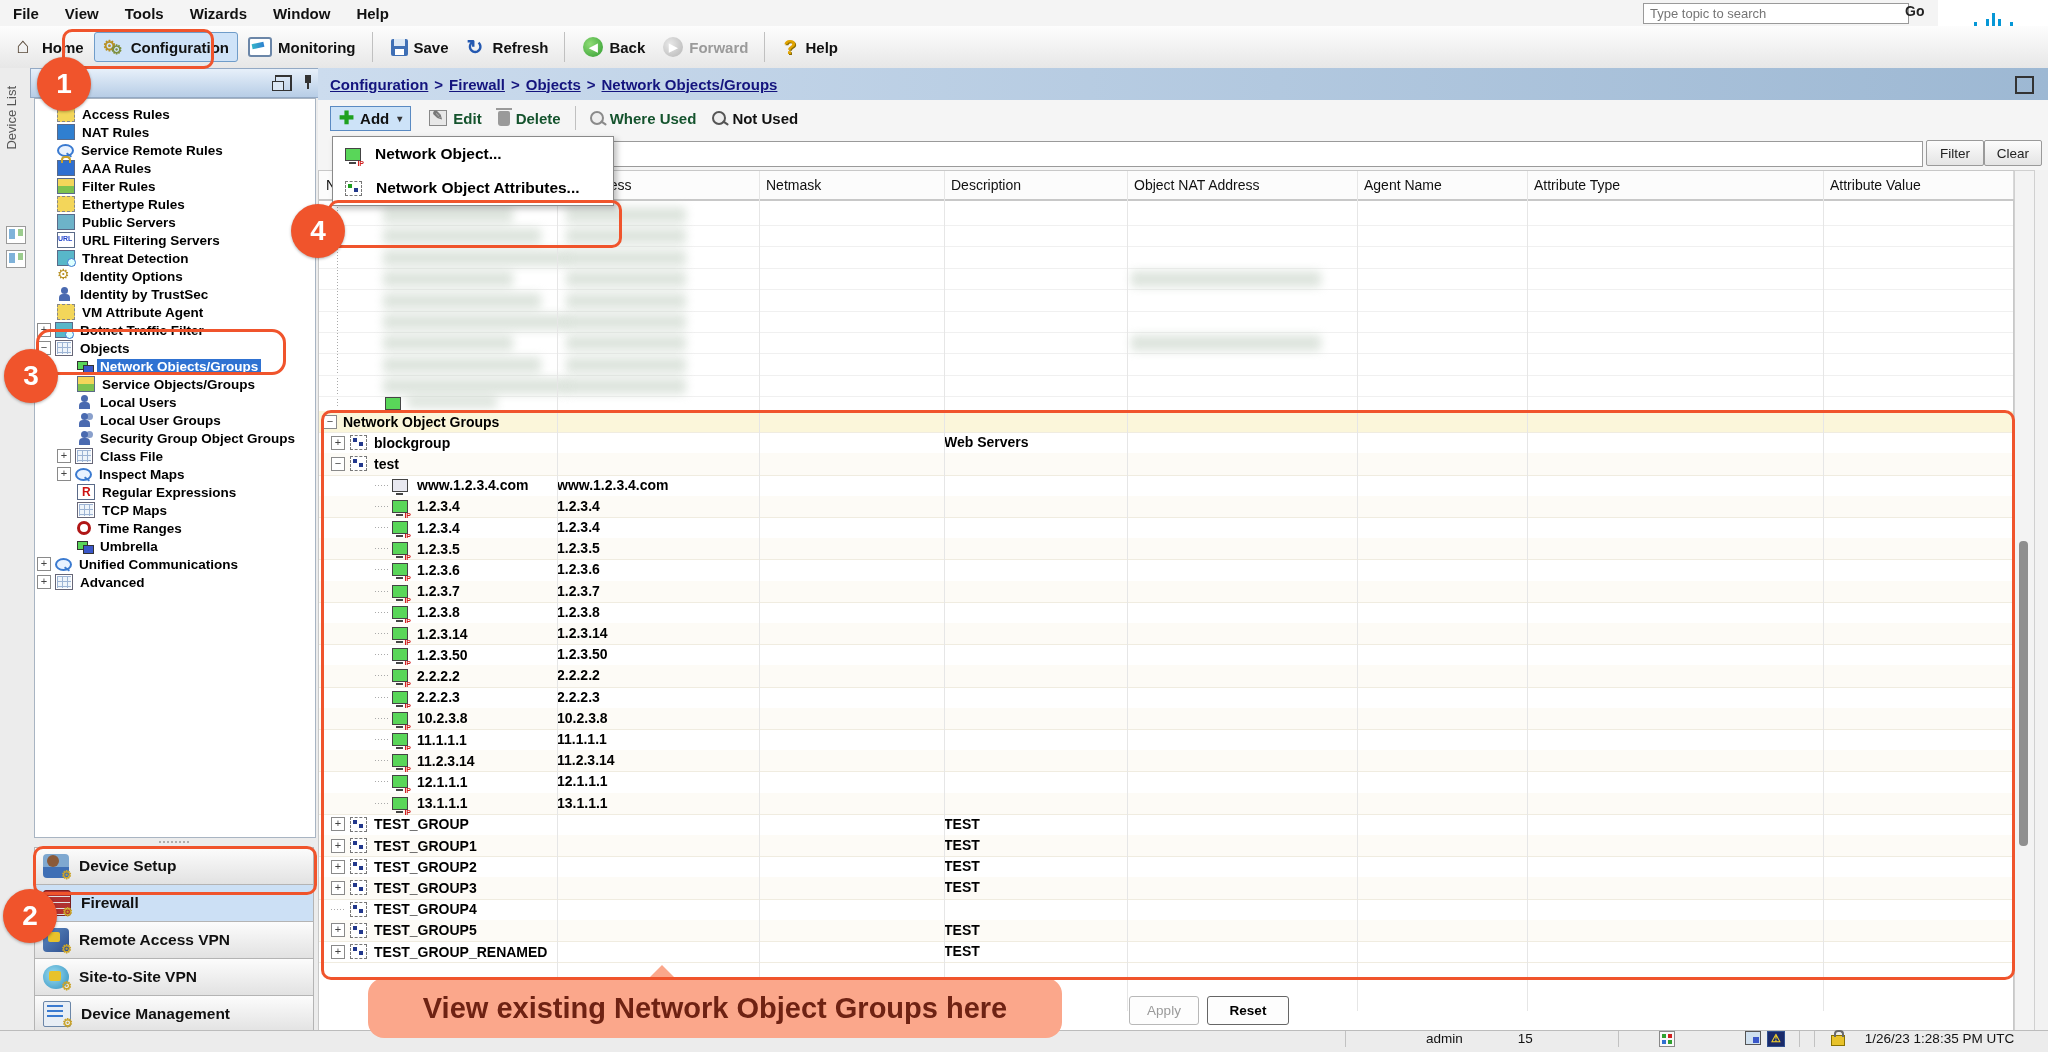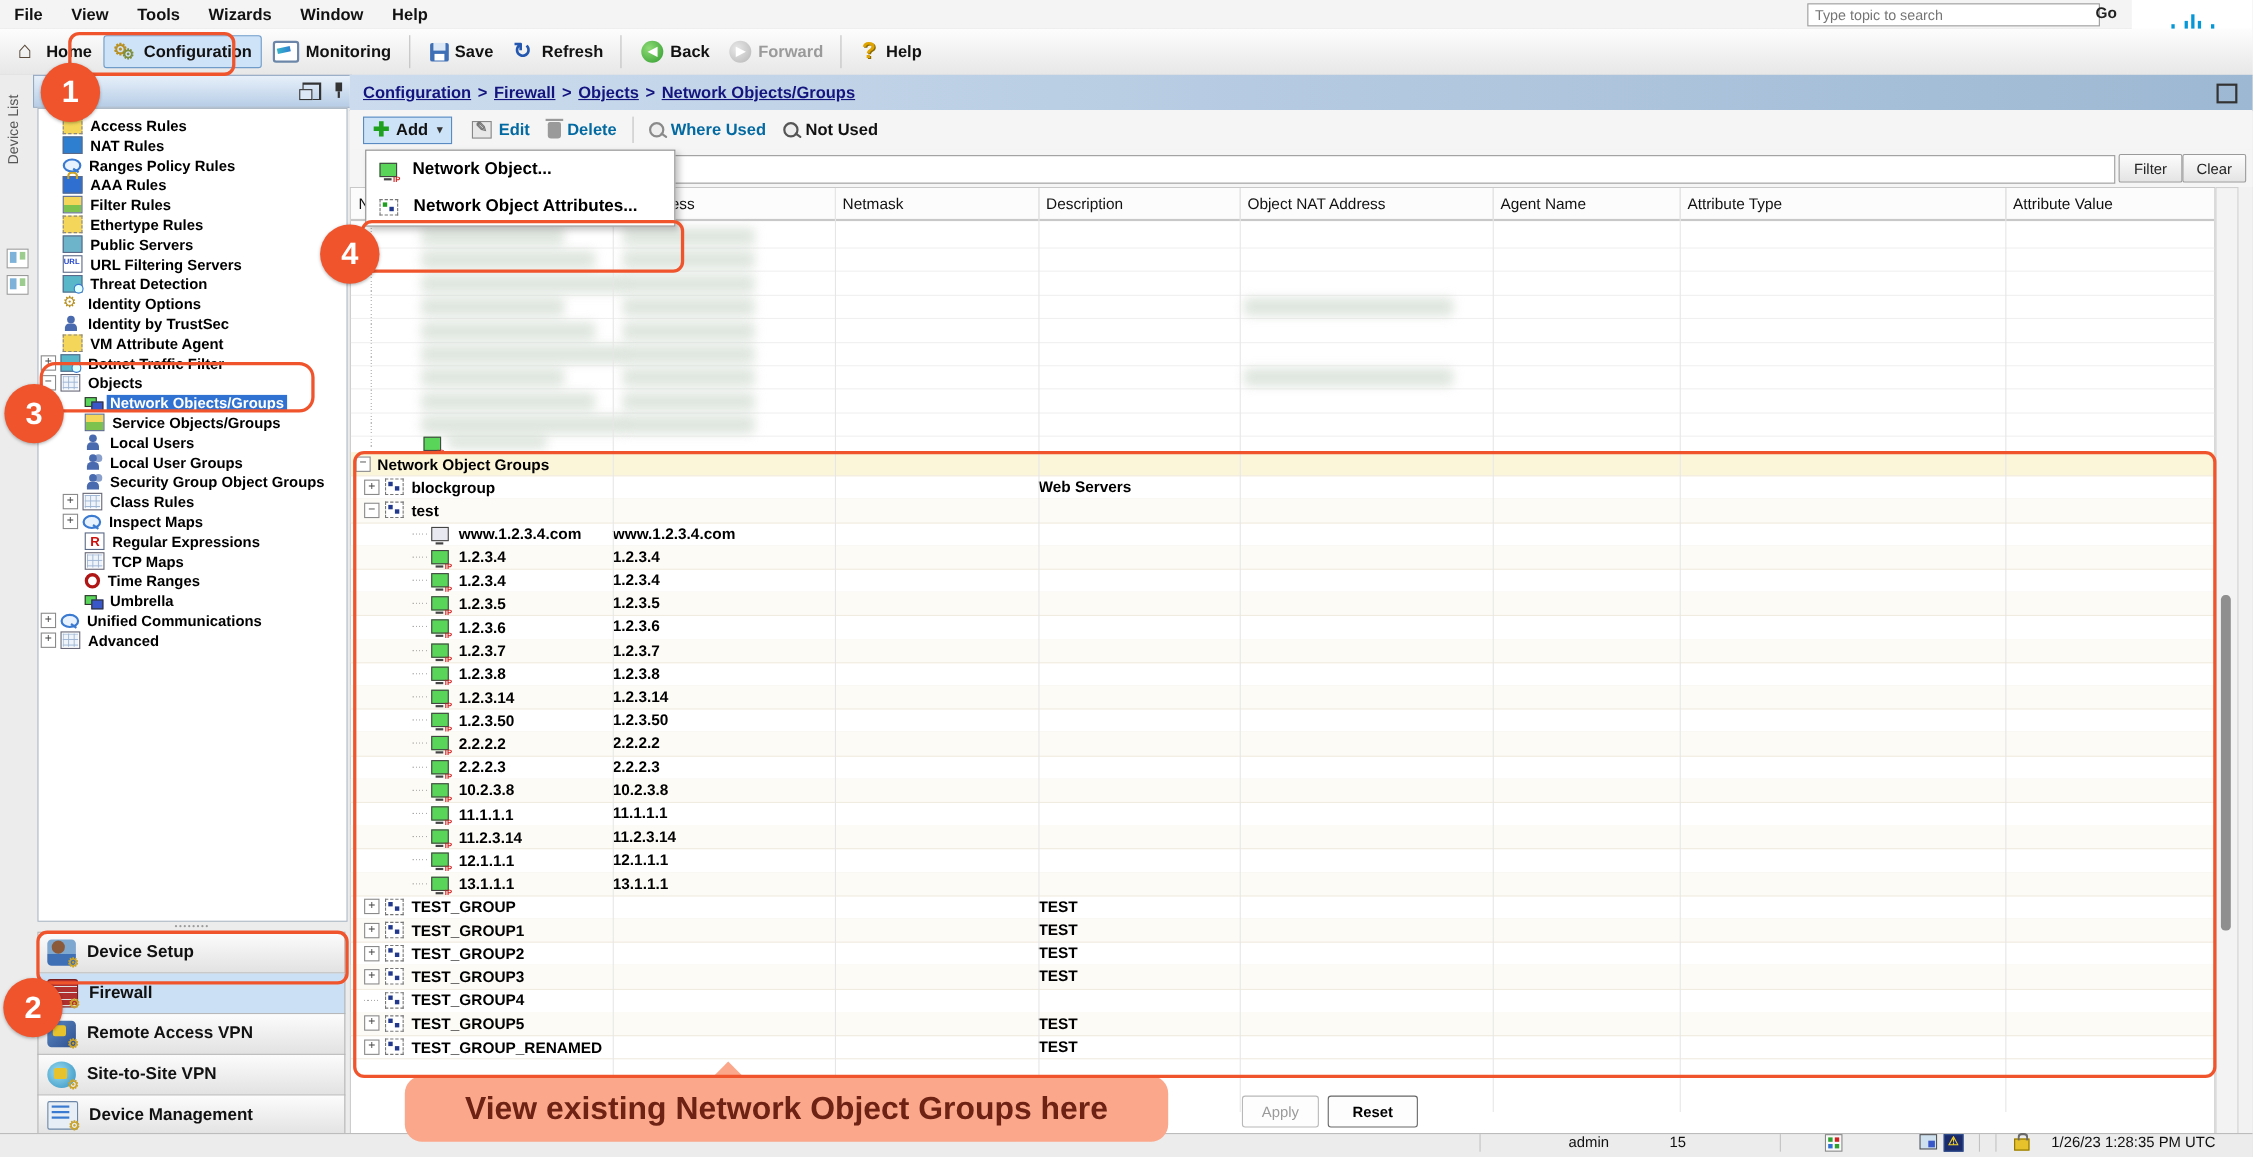--- a/index.html
+++ b/index.html
@@ -127,21 +127,21 @@
   .breadcrumb{position:absolute;left:0;top:0;width:1730px;height:32px;
       background:linear-gradient(90deg,#ccdcee,#9db8d3);border-bottom:1px solid #8aa0ba;
       display:flex;align-items:center;font-size:15px;font-weight:700;color:#14147e;}
   .bc-seg{text-decoration:underline;margin:0 4px;}
   .bc-sep{margin:0 2px;}
   .maxbox{position:absolute;right:12px;top:8px;width:15px;height:14px;border:2px solid #333;background:transparent;}
   .actionbar{position:absolute;left:0;top:32px;width:1730px;height:36px;background:#f5f5f5;
       display:flex;align-items:center;font-size:15px;font-weight:700;}
   .ab-btn{display:flex;align-items:center;gap:6px;padding:3px 8px;color:#111;white-space:nowrap;}
   .ab-btn.pressed{background:#cde3f8;border:1px solid #5a8ac2;}
-  .ab-btn.disabled{color:#0369a1;}
+  .ab-btn.disabled{color:#14532d;}
   .ab-sep{width:1px;height:24px;background:#c0c0c0;margin:0 6px;}
   .i-plus{color:#1fa11f;font-size:18px;font-weight:700;line-height:16px;}
   .i-pencil{width:16px;height:14px;border:1px solid #888;background:#e8e8e8;position:relative;}
   .i-pencil:after{content:"✎";position:absolute;left:2px;top:-3px;font-size:13px;color:#777;}
   .i-trash{width:12px;height:15px;background:#9a9a9a;border-radius:2px 2px 3px 3px;position:relative;}
   .i-trash:after{content:"";position:absolute;left:-2px;top:-3px;width:16px;height:2px;background:#9a9a9a;}
   .i-mag{width:10px;height:10px;border:2px solid #8a8a8a;border-radius:50%;position:relative;background:#eee;}
   .i-mag.dark{border-color:#555;}
   .i-mag:after{content:"";position:absolute;left:8px;top:9px;width:7px;height:2px;background:inherit;border-radius:1px;transform:rotate(35deg);background:#8a8a8a;}
   .i-mag.dark:after{background:#555;}
@@ -295,21 +295,21 @@
         <div class="trow" style="top: 6px; left: 18px;">
           <span class="ti v-dash"></span>
           <span class="lbl">Access Rules</span>
         </div>
         <div class="trow" style="top: 24px; left: 18px;">
           <span class="ti v-nat"></span>
           <span class="lbl">NAT Rules</span>
         </div>
         <div class="trow" style="top: 42px; left: 18px;">
           <span class="ti v-mag"></span>
-          <span class="lbl">Ranges Policy Rules</span>
+          <span class="lbl">Service Remote Rules</span>
         </div>
         <div class="trow" style="top: 60px; left: 18px;">
           <span class="ti v-lock"></span>
           <span class="lbl">AAA Rules</span>
         </div>
         <div class="trow" style="top: 78px; left: 18px;">
           <span class="ti v-funnel"></span>
           <span class="lbl">Filter Rules</span>
         </div>
         <div class="trow" style="top: 96px; left: 18px;">
@@ -366,21 +366,21 @@
           <span class="ti v-person v-person2"></span>
           <span class="lbl">Local User Groups</span>
         </div>
         <div class="trow" style="top: 330px; left: 38px;">
           <span class="ti v-person v-person2"></span>
           <span class="lbl">Security Group Object Groups</span>
         </div>
         <div class="trow" style="top: 348px; left: 38px;">
           <span class="exp" style="margin-left: -16px;">+</span>
           <span class="ti v-grid"></span>
-          <span class="lbl">Class Rules</span>
+          <span class="lbl">Class File</span>
         </div>
         <div class="trow" style="top: 366px; left: 38px;">
           <span class="exp" style="margin-left: -16px;">+</span>
           <span class="ti v-mag"></span>
           <span class="lbl">Inspect Maps</span>
         </div>
         <div class="trow" style="top: 384px; left: 38px;">
           <span class="ti v-R"></span>
           <span class="lbl">Regular Expressions</span>
         </div>

